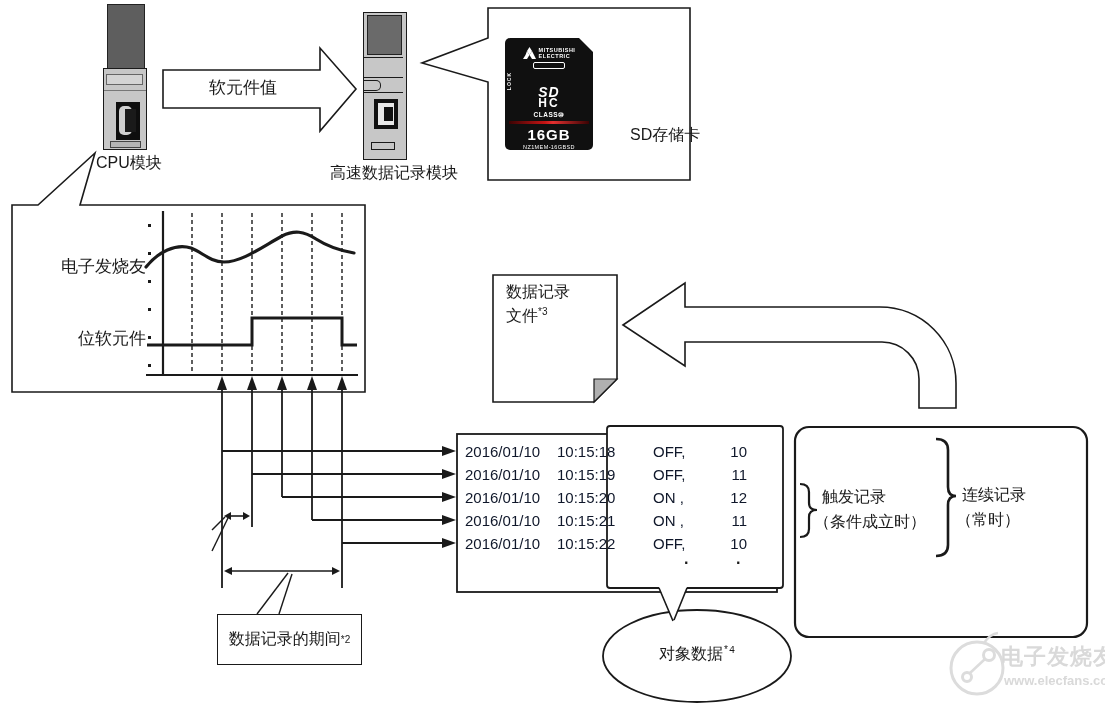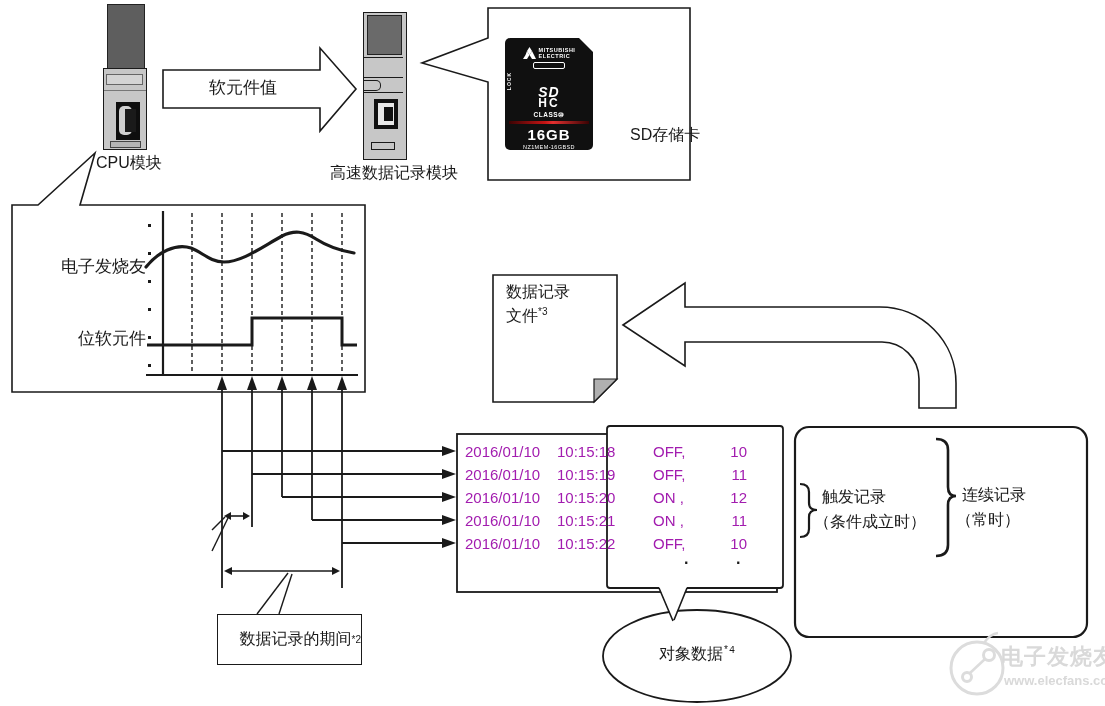--- a/index.html
+++ b/index.html
@@ -9,21 +9,21 @@
   .t{position:absolute;white-space:nowrap;color:#1a1a1a;font-size:16px;line-height:1.15;}
   .ctr{text-align:center;font-family:Liberation Mono, monospace;}
   .rt{text-align:right;}
   sup{font-size:10px;vertical-align:super;}
   svg{position:absolute;left:0;top:0;}
   
   .lbox{position:absolute;background:#fff;border:1.6px solid #1a1a1a;display:flex;
         align-items:center;justify-content:center;font-size:16px;}
   
   #rows{position:absolute;left:465px;top:440px;width:300px;}
-  .trow{display:flex;height:23px;align-items:center;font-size:15px;color:#a21caf;}
+  .trow{display:flex;height:23px;align-items:center;font-size:15px;color:#0f172a;}
   .c-date{width:92px;}
   .c-time{width:96px;}
   .c-state{width:76px;}
   .c-val{width:18px;text-align:right;}
   
   #sdcard{position:absolute;left:505px;top:38px;width:88px;height:112px;background:#101010;
           border-radius:5px;clip-path:polygon(0 0,74px 0,88px 14px,88px 112px,0 112px);
           display:flex;flex-direction:column;align-items:center;color:#fff;}
   .sd-brand{display:flex;align-items:center;gap:3px;margin-top:9px;}
   .sd-brand-txt{font-size:5.5px;font-weight:bold;line-height:1.1;letter-spacing:.5px;}
@@ -238,21 +238,21 @@
       <div class="trow">
       <span class="c-date">2016/01/10</span>
       <span class="c-time">10:15:22</span>
       <span class="c-state">OFF,</span>
       <span class="c-val">10</span>
     </div>
     </div>
   <div class="t" style="left:684px;top:554px;font-size:16px;font-weight:bold;">·</div>
   <div class="t" style="left:736px;top:554px;font-size:16px;font-weight:bold;">·</div>
 
-  <div class="lbox" style="left:217px;top:614px;width:143px;height:49px;justify-content:flex-end;">
+  <div class="lbox" style="left:217px;top:614px;width:143px;height:49px;">
     <span>数据记录的期间</span>
       <sup>*2</sup>
   </div>
   <div class="t ctr" style="left:627px;top:645px;width:140px;">
     <span>对象数据</span><sup>*4</sup>
   </div>
 
   <div class="t" style="left:822px;top:488px;">触发记录</div>
   <div class="t" style="left:814px;top:513px;">（条件成立时）</div>
   <div class="t" style="left:962px;top:486px;">连续记录</div>

